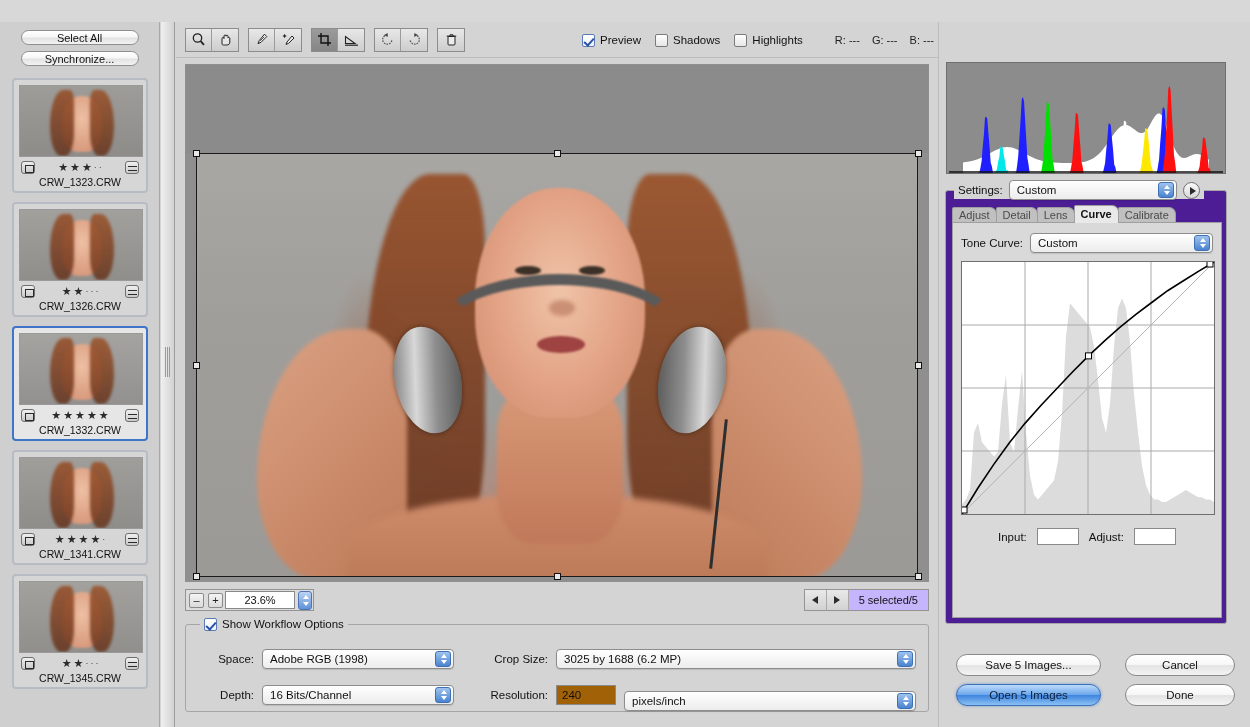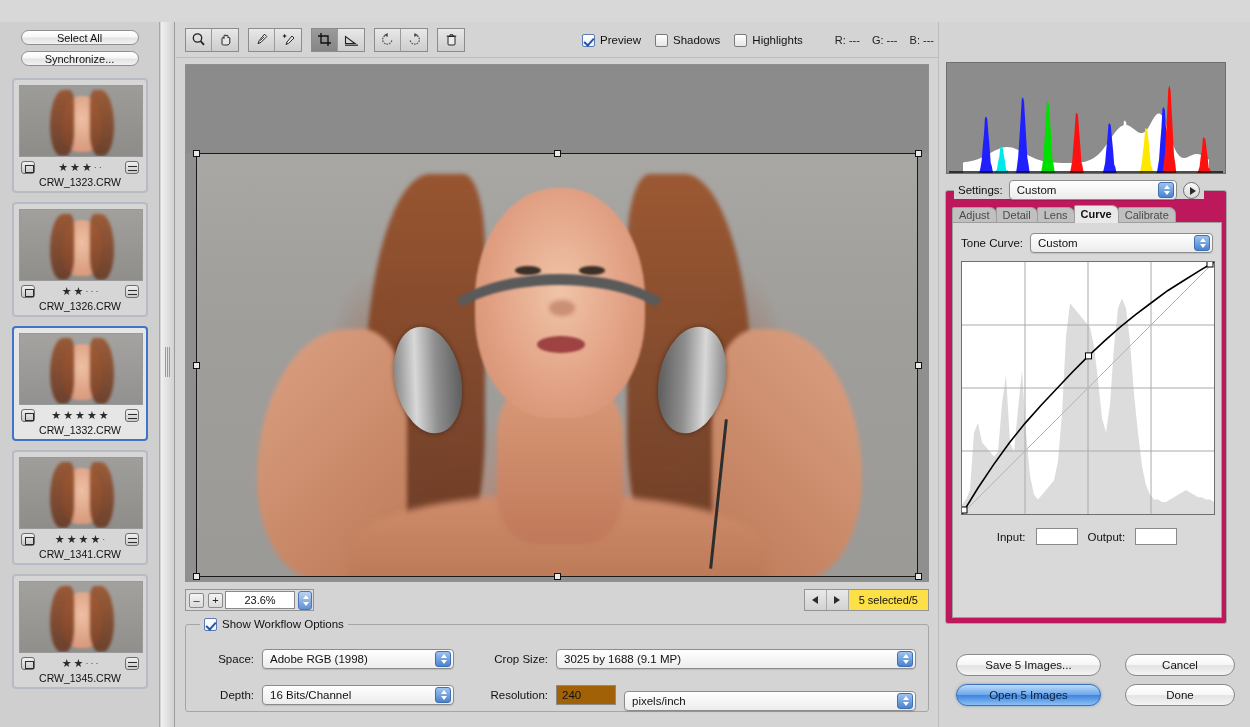--- a/index.html
+++ b/index.html
@@ -305,21 +305,21 @@
     background: linear-gradient(to bottom,#bcd3f2,#5e92d8);
     position: relative; cursor: pointer;
   }
   .stepper::before, .stepper::after {
     content: ""; position: absolute; left: 4px; border-left: 3px solid transparent; border-right: 3px solid transparent;
   }
   .stepper::before { top: 3px; border-bottom: 4px solid #fff; }
   .stepper::after  { bottom: 3px; border-top: 4px solid #fff; }
   .nav-right {
     margin-left: auto; display: flex; align-items: center;
-    border: 1px solid #949494; background: #fde047; height: 22px;
+    border: 1px solid #949494; background: #c4b5fd; height: 22px;
   }
   .nav-arrow {
     width: 22px; height: 20px; display: flex; align-items: center; justify-content: center;
     border-right: 1px solid #a9a9a9; cursor: pointer;
     background: linear-gradient(to bottom,#e9e9e9,#d2d2d2);
   }
   .nav-arrow .tri-l { width:0;height:0;border-top:4px solid transparent;border-bottom:4px solid transparent;border-right:6px solid #2d2d2d; }
   .nav-arrow .tri-r { width:0;height:0;border-top:4px solid transparent;border-bottom:4px solid transparent;border-left:6px solid #2d2d2d; }
   .sel-count { padding: 0 10px; font-size: 11px; color: #111; line-height: 20px; }
 
@@ -377,21 +377,21 @@
   .histogram {
     position: absolute; left: 7px; top: 40px; width: 280px; height: 112px;
     border: 1px solid #6f6f6f;
     background: #8c8c8c;
     overflow: hidden;
   }
   .histogram svg { display: block; }
 
   .settings-box {
     position: absolute; left: 6px; top: 168px; width: 282px; height: 434px;
-    border: 1px solid #a6a6a6; border-radius: 3px; background: #be185d;
+    border: 1px solid #a6a6a6; border-radius: 3px; background: #4c1d95;
   }
   .settings-legend {
     position: absolute; left: 8px; top: -10px; height: 18px;
     background: #d4d4d4; padding: 0 4px;
     display: flex; align-items: center; gap: 6px;
   }
   .settings-legend .lbl { font-size: 11.5px; color: #111; }
   .settings-legend .popup { width: 168px; }
   .round-btn {
     width: 17px; height: 17px; border-radius: 50%;
@@ -728,21 +728,21 @@
           <span>Show Workflow Options</span>
         </div>
         <div class="wf-grid">
           <div class="wf-label">Space:</div>
           <div class="popup">
             <span>Adobe RGB (1998)</span>
             <span class="arrows"></span>
           </div>
           <div class="wf-label">Crop Size:</div>
           <div class="popup">
-            <span>3025 by 1688  (9.1 MP)</span>
+            <span>3025 by 1688  (6.2 MP)</span>
             <span class="arrows"></span>
           </div>
 
           <div class="wf-label">Depth:</div>
           <div class="popup">
             <span>16 Bits/Channel</span>
             <span class="arrows"></span>
           </div>
           <div class="wf-label">Resolution:</div>
           <div class="res-row">
@@ -814,21 +814,21 @@
                 <line x1="0" y1="252" x2="252" y2="0" stroke="#b5b5b5" stroke-width="1"></line>
                 <path d="M0.0,252.0 L15.8,226.3 L31.6,202.6 L47.4,180.8 L63.2,161.1 L79.1,143.3 L94.9,126.5 L110.7,109.7 L126.5,93.9 L142.3,79.1 L158.1,65.2 L173.9,52.4 L189.7,40.5 L205.6,28.7 L221.4,18.8 L237.2,8.9 L252.0,0.0" fill="none" stroke="#000000" stroke-width="1.6"></path>
                 <rect x="-1" y="245" width="6" height="6" fill="#ffffff" stroke="#000" stroke-width="1"></rect>
                 <rect x="123.49411764705883" y="90.88235294117646" width="6" height="6" fill="#ffffff" stroke="#000" stroke-width="1"></rect>
                 <rect x="245" y="-1" width="6" height="6" fill="#ffffff" stroke="#000" stroke-width="1"></rect>
               </svg>
           </div>
           <div class="io-row">
             <span>Input:</span>
             <span class="io-field"></span>
-            <span>Output:</span>
+            <span>Adjust:</span>
             <span class="io-field"></span>
           </div>
         </div>
       </div>
 
       <div class="action-area">
         <button class="pill save">Save 5 Images...</button>
         <button class="pill primary open">Open 5 Images</button>
         <button class="pill cancel">Cancel</button>
         <button class="pill done">Done</button>

